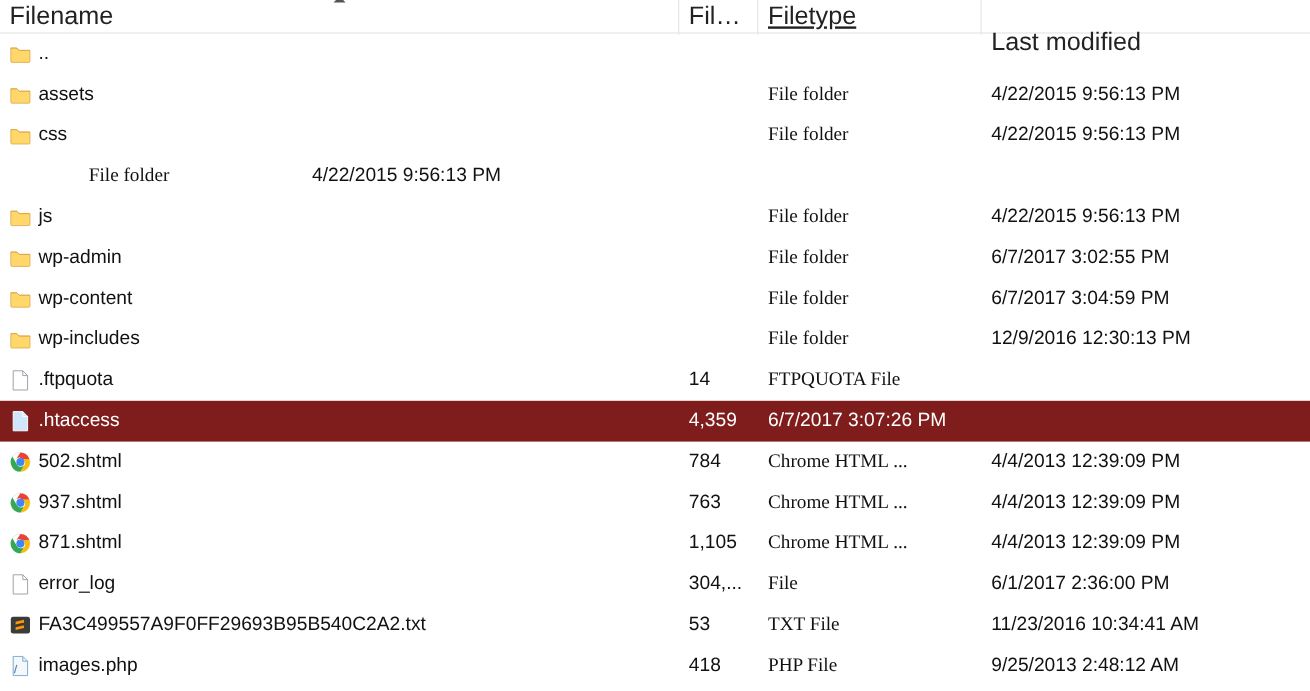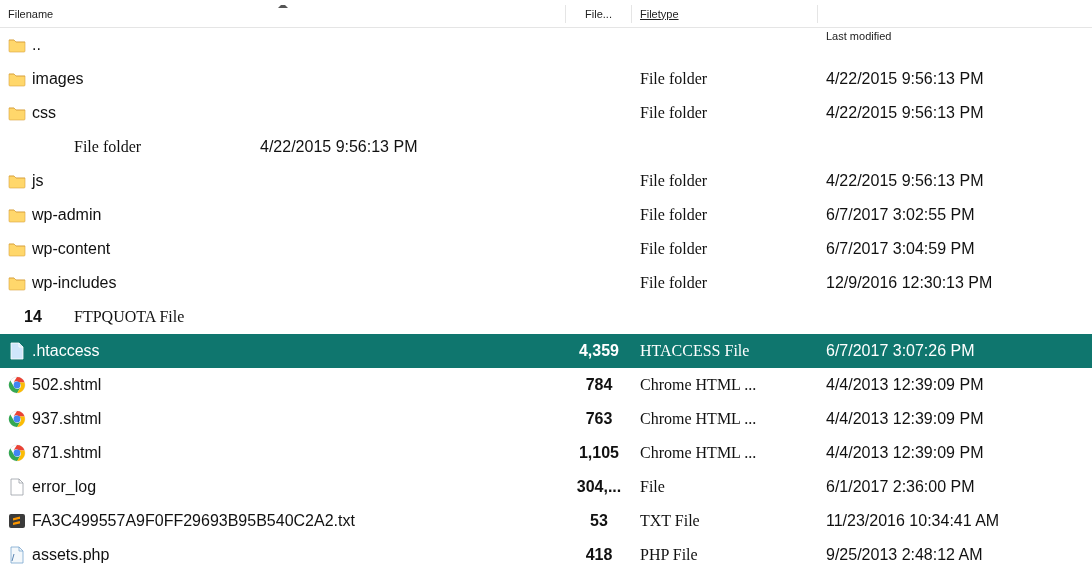--- a/index.html
+++ b/index.html
@@ -17,21 +17,21 @@
       overflow: hidden;
     }
     .header-row {
       display: flex;
       height: 28px;
       align-items: center;
       border-bottom: 1px solid #e5e5e5;
     }
     .header-cell {
       padding: 3px 8px;
-      font-size: 11px;
+      font-size: 21px;
       color: #222;
       border-right: 1px solid #e5e5e5;
       white-space: nowrap;
       overflow: hidden;
       text-overflow: ellipsis;
       position: relative;
     }
     .col-name {
       width: 566px;
       display: flex;
@@ -61,40 +61,39 @@
       border-right: 5px solid transparent;
       border-bottom: 5px solid #555;
     }
     .row {
       display: flex;
       height: 34px;
       align-items: center;
       color: #111;
     }
     .row.selected {
-      background: #0f766e;
+      background: #7f1d1d;
       color: white;
     }
     .cell {
       padding: 0 8px;
       white-space: nowrap;
       overflow: hidden;
       text-overflow: ellipsis;
       font-size: 16px;
     }
     .cell-name {
       width: 566px;
       display: flex;
       align-items: center;
       gap: 6px;
     }
     .cell-size {
       width: 66px;
-      text-align: center;
-      font-weight: bold;
+      text-align: left;
     }
     .cell-type {
       width: 186px;
       font-family: Liberation Serif, serif;
     }
     .cell-date {
       flex: 1;
     }
     .icon {
       width: 18px;
@@ -140,21 +139,21 @@
       <div class="cell cell-date"></div>
     </div>
     <div class="row">
       <div class="cell cell-name">
         <span class="icon">
           <svg viewBox="0 0 18 18">
             <path d="M1 4 h5 l2 2 h9 v9 a1 1 0 0 1 -1 1 h-14 a1 1 0 0 1 -1 -1 z" fill="#ffd76b" stroke="#d9a23e" stroke-width="0.6"></path>
             <path d="M1 4 h5 l2 2 h9" fill="none" stroke="#d9a23e" stroke-width="0.6"></path>
           </svg>
         </span>
-        <span>images</span>
+        <span>assets</span>
       </div>
       <div class="cell cell-size"></div>
       <div class="cell cell-type">File folder</div>
       <div class="cell cell-date">4/22/2015 9:56:13 PM</div>
     </div>
     <div class="row">
       <div class="cell cell-name">
         <span class="icon">
           <svg viewBox="0 0 18 18">
             <path d="M1 4 h5 l2 2 h9 v9 a1 1 0 0 1 -1 1 h-14 a1 1 0 0 1 -1 -1 z" fill="#ffd76b" stroke="#d9a23e" stroke-width="0.6"></path>
@@ -222,35 +221,43 @@
             <path d="M1 4 h5 l2 2 h9" fill="none" stroke="#d9a23e" stroke-width="0.6"></path>
           </svg>
         </span>
         <span>wp-includes</span>
       </div>
       <div class="cell cell-size"></div>
       <div class="cell cell-type">File folder</div>
       <div class="cell cell-date">12/9/2016 12:30:13 PM</div>
     </div>
     <div class="row">
+      <div class="cell cell-name">
+        <span class="icon">
+          <svg viewBox="0 0 18 18">
+            <path d="M3 1 h8 l4 4 v12 h-12 z" fill="#ffffff" stroke="#9aa0a6" stroke-width="0.8"></path>
+            <path d="M11 1 v4 h4" fill="none" stroke="#9aa0a6" stroke-width="0.8"></path>
+          </svg>
+        </span>
+        <span>.ftpquota</span>
+      </div>
       <div class="cell cell-size">14</div>
       <div class="cell cell-type">FTPQUOTA File</div>
     </div>
     <div class="row selected">
       <div class="cell cell-name">
         <span class="icon">
           <svg viewBox="0 0 18 18">
             <path d="M3 1 h8 l4 4 v12 h-12 z" fill="#cfe6fb" stroke="#ffffff" stroke-width="0.8"></path>
             <path d="M11 1 v4 h4" fill="none" stroke="#ffffff" stroke-width="0.8"></path>
           </svg>
         </span>
         <span>.htaccess</span>
       </div>
       <div class="cell cell-size">4,359</div>
-      <div class="cell cell-type">HTACCESS File</div>
       <div class="cell cell-date">6/7/2017 3:07:26 PM</div>
     </div>
     <div class="row">
       <div class="cell cell-name">
         <span class="icon">
           <svg viewBox="0 0 18 18">
             <circle cx="9" cy="9" r="8" fill="#fff" stroke="#d0d0d0" stroke-width="0.4"></circle>
             <path d="M9 1 A8 8 0 0 1 16.5 6.5 L10.8 6.5 A4 4 0 0 0 5.6 6.2 z" fill="#ea4335"></path>
             <path d="M2.3 4.5 L6.2 11.2 A4 4 0 0 0 12.3 11.8 L9.2 17 A8 8 0 0 1 2.3 4.5 z" fill="#34a853"></path>
             <path d="M16.5 6.5 A8 8 0 0 1 9.2 17 L12.3 11.8 A4 4 0 0 0 10.8 6.5 z" fill="#fbbc05"></path>
@@ -330,19 +337,19 @@
     </div>
     <div class="row">
       <div class="cell cell-name">
         <span class="icon">
           <svg viewBox="0 0 18 18">
             <path d="M3 1 h8 l4 4 v12 h-12 z" fill="#f4f8fb" stroke="#7aa6cf" stroke-width="0.8"></path>
             <path d="M11 1 v4 h4" fill="none" stroke="#7aa6cf" stroke-width="0.8"></path>
             <path d="M4 15 L6 8" stroke="#5b85b3" stroke-width="1" fill="none"></path>
           </svg>
         </span>
-        <span>assets.php</span>
+        <span>images.php</span>
       </div>
       <div class="cell cell-size">418</div>
       <div class="cell cell-type">PHP File</div>
       <div class="cell cell-date">9/25/2013 2:48:12 AM</div>
     </div>
   </div>
 
 </body></html>

